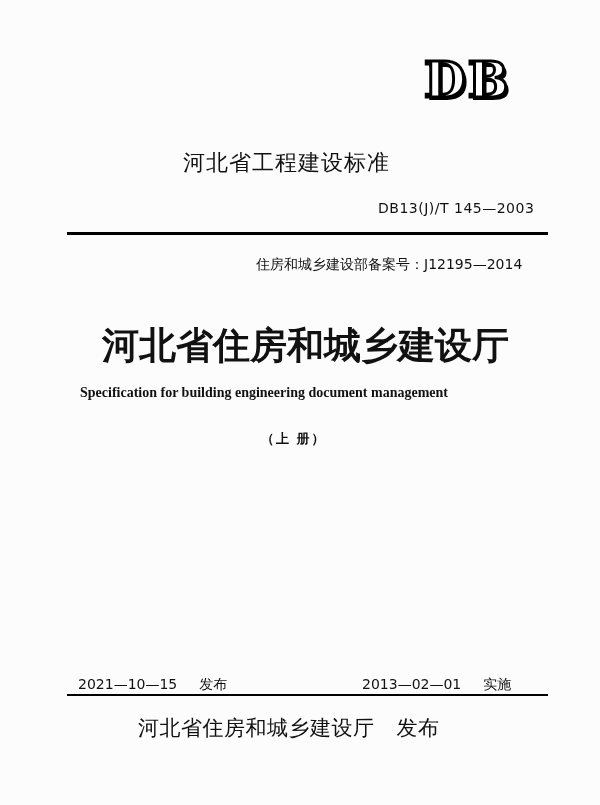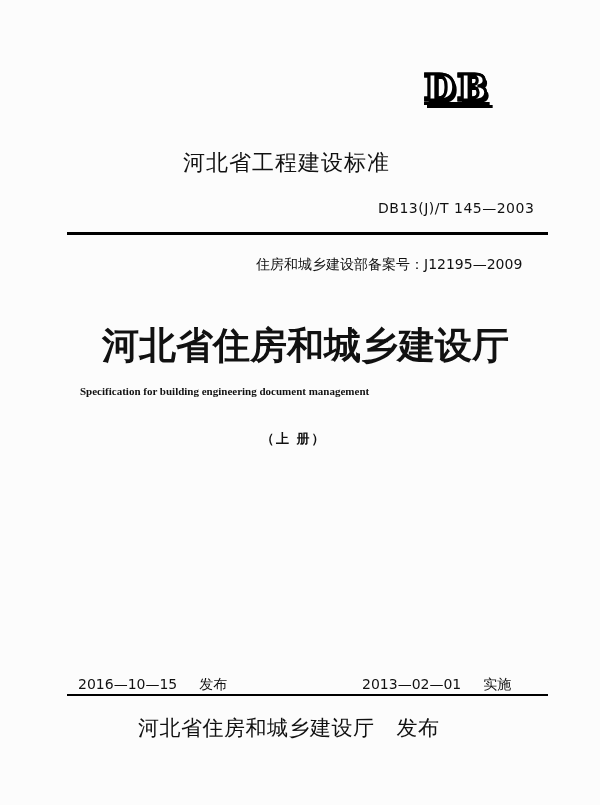--- a/index.html
+++ b/index.html
@@ -2,61 +2,60 @@
 <html><head>
 <meta charset="utf-8">
 <style>
   html, body { margin: 0; padding: 0; }
   body {
     width: 600px; height: 805px; background: #fcfcfc; position: relative; overflow: hidden;
     font-family: "DejaVu Sans", sans-serif; color: #111;
   }
   .abs { position: absolute; }
   .logo {
-    left: 424px; top: 60px; width: 110px; height: 54px;
-    font-family: "DejaVu Serif", serif; font-weight: bold; font-size: 36px; line-height: 54px;
+    left: 424px; top: 53px; width: 110px; height: 54px;
+    font-family: "DejaVu Serif", serif; font-weight: bold; font-size: 48px; line-height: 54px;
     color: #fff; letter-spacing: 2px;
     -webkit-text-stroke: 3px #000;
     text-shadow: 3px 3px 0 #000;
-    text-decoration: underline;
   }
   .std-title { left: 183px; top: 148px; font-size: 22px; letter-spacing: 1px; }
   .std-code { left: 378px; top: 200px; font-size: 14px; letter-spacing: 0.5px; }
   .rule-top { left: 67px; top: 232px; width: 481px; height: 3px; background: #000; }
   .filing { left: 256px; top: 256px; font-size: 14px; }
   .main-title {
     left: 102px; top: 321px; font-family: "DejaVu Serif", serif; font-weight: bold;
     font-size: 37px; letter-spacing: 0px;
   }
   .en-title {
-    left: 80px; top: 385px; font-family: "Liberation Serif", serif; font-weight: bold; font-size: 11px;
+    left: 80px; top: 385px; font-family: "Liberation Serif", serif; font-weight: bold; font-size: 14px;
   }
   .volume { left: 261px; top: 430px; font-family: Liberation Sans, sans-serif; font-weight: bold; font-size: 13px; letter-spacing: 2px; }
   .issue-date { left: 78px; top: 676px; font-size: 14px; }
   .impl-date { left: 362px; top: 676px; font-size: 14px; }
   .rule-bottom { left: 67px; top: 694px; width: 481px; height: 2px; background: #000; }
   .issuer { left: 138px; top: 714px; font-size: 21px; letter-spacing: 0.5px; }
   .gap { display: inline-block; width: 22px; }
 </style>
 </head>
 <body>
 
 <div class="abs logo">DB</div>
 
 <div class="abs std-title">河北省工程建设标准</div>
 <div class="abs std-code">DB13(J)/T 145—2003</div>
 <div class="abs rule-top"></div>
-<div class="abs filing">住房和城乡建设部备案号：J12195—2009</div>
+<div class="abs filing">住房和城乡建设部备案号：J12195—2014</div>
 
 <div class="abs main-title">河北省住房和城乡建设厅</div>
 <div class="abs en-title">Specification for building engineering document management</div>
 <div class="abs volume">（上  册）</div>
 
 <div class="abs issue-date">
-  <span>2016—10—15</span><span class="gap"></span><span>发布</span>
+  <span>2021—10—15</span><span class="gap"></span><span>发布</span>
 </div>
 <div class="abs impl-date">
   <span>2013—02—01</span><span class="gap"></span><span>实施</span>
 </div>
 <div class="abs rule-bottom"></div>
 
 <div class="abs issuer">
   <span>河北省住房和城乡建设厅</span><span class="gap"></span><span>发布</span>
 </div>
 

